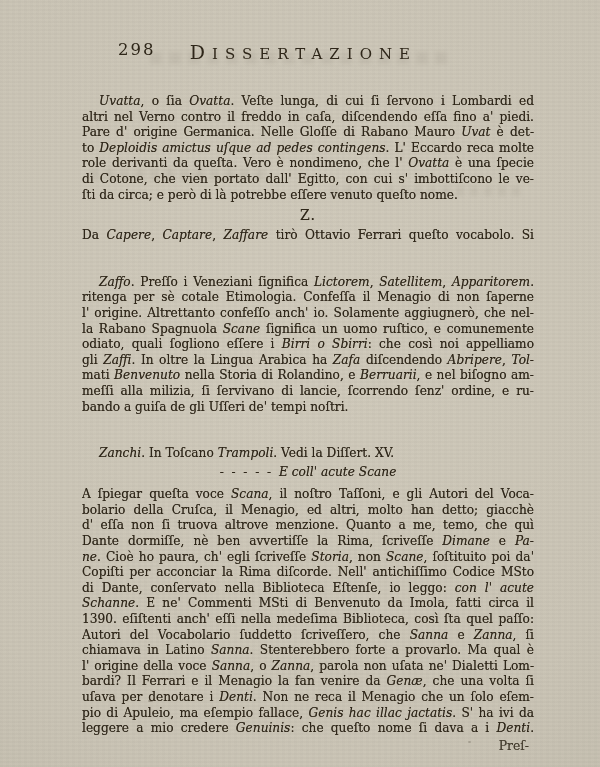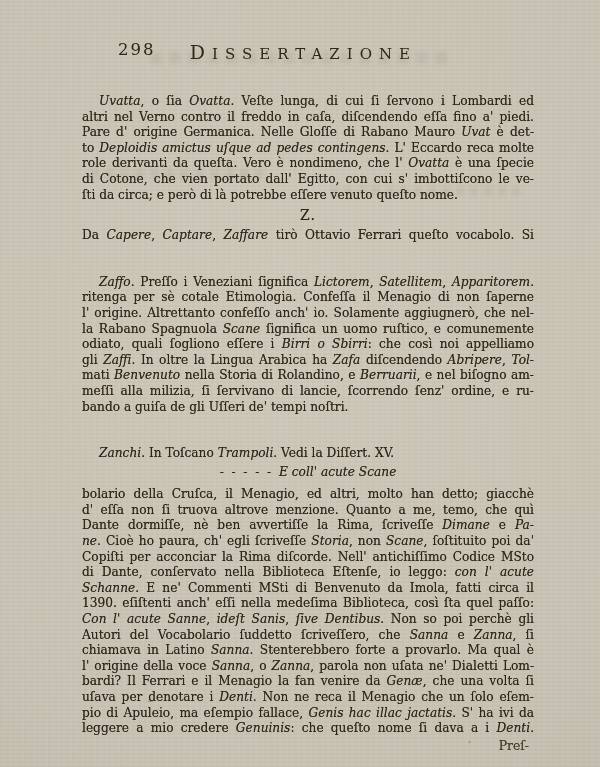--- a/index.html
+++ b/index.html
@@ -98,29 +98,29 @@
         <div class="line"><span>meſſi alla milizia, ſi ſervivano di lancie, ſcorrendo ſenz' ordine, e ru-</span></div>
         <div class="line nj"><span>bando a guiſa de gli Uſſeri de' tempi noſtri.</span></div>
       </div>
       <div class="para">
         <div class="line ind nj"><span class="it">Zanchi</span><span>. In Toſcano </span><span class="it">Trampoli</span><span>. Vedi la Diſſert. XV.</span></div>
       </div>
       <div class="verse">
         <div class="line"><span>-  -  -  -  -  </span><span class="it">E coll' acute Scane</span></div>
       </div>
       <div class="para">
+        <div class="line"><span>A ſpiegar queſta voce </span><span class="it">Scana</span><span>, il noſtro Taſſoni, e gli Autori del Voca-</span></div>
         <div class="line"><span>bolario della Cruſca, il Menagio, ed altri, molto han detto; giacchè</span></div>
         <div class="line"><span>d' eſſa non ſi truova altrove menzione. Quanto a me, temo, che quì</span></div>
         <div class="line"><span>Dante dormiſſe, nè ben avvertiſſe la Rima, ſcriveſſe </span><span class="it">Dimane</span><span> e </span><span class="it">Pa-</span></div>
         <div class="line"><span class="it">ne</span><span>. Cioè ho paura, ch' egli ſcriveſſe </span><span class="it">Storia</span><span>, non </span><span class="it">Scane</span><span>, ſoſtituito poi da'</span></div>
         <div class="line"><span>Copiſti per acconciar la Rima diſcorde. Nell' antichiſſimo Codice MSto</span></div>
         <div class="line"><span>di Dante, conſervato nella Biblioteca Eſtenſe, io leggo: </span><span class="it">con l' acute</span></div>
         <div class="line"><span class="it">Schanne</span><span>. E ne' Commenti MSti di Benvenuto da Imola, fatti circa il</span></div>
         <div class="line"><span>1390. eſiſtenti anch' eſſi nella medeſima Biblioteca, così ſta quel paſſo:</span></div>
-        <div class="line"><span class="it">Con l' acute Sanne</span><span>, </span><span class="it">ideſt Sanis</span><span>, </span><span class="it">ſive Dentibus</span><span>. Non so poi perchè gli</span></div>
         <div class="line"><span>Autori del Vocabolario ſuddetto ſcriveſſero, che </span><span class="it">Sanna</span><span> e </span><span class="it">Zanna</span><span>, ſi</span></div>
         <div class="line"><span>chiamava in Latino </span><span class="it">Sanna</span><span>. Stenterebbero forte a provarlo. Ma qual è</span></div>
         <div class="line"><span>l' origine della voce </span><span class="it">Sanna</span><span>, o </span><span class="it">Zanna</span><span>, parola non uſata ne' Dialetti Lom-</span></div>
         <div class="line"><span>bardi? Il Ferrari e il Menagio la fan venire da </span><span class="it">Genæ</span><span>, che una volta ſi</span></div>
         <div class="line"><span>uſava per denotare i </span><span class="it">Denti</span><span>. Non ne reca il Menagio che un ſolo eſem-</span></div>
         <div class="line"><span>pio di Apuleio, ma eſempio fallace, </span><span class="it">Genis hac illac jactatis</span><span>. S' ha ivi da</span></div>
         <div class="line"><span>leggere a mio credere </span><span class="it">Genuinis</span><span>: che queſto nome ſi dava a i </span><span class="it">Denti</span><span>.</span></div>
       </div>
       <div class="catchword-row">Preſ-</div>
   </div>

